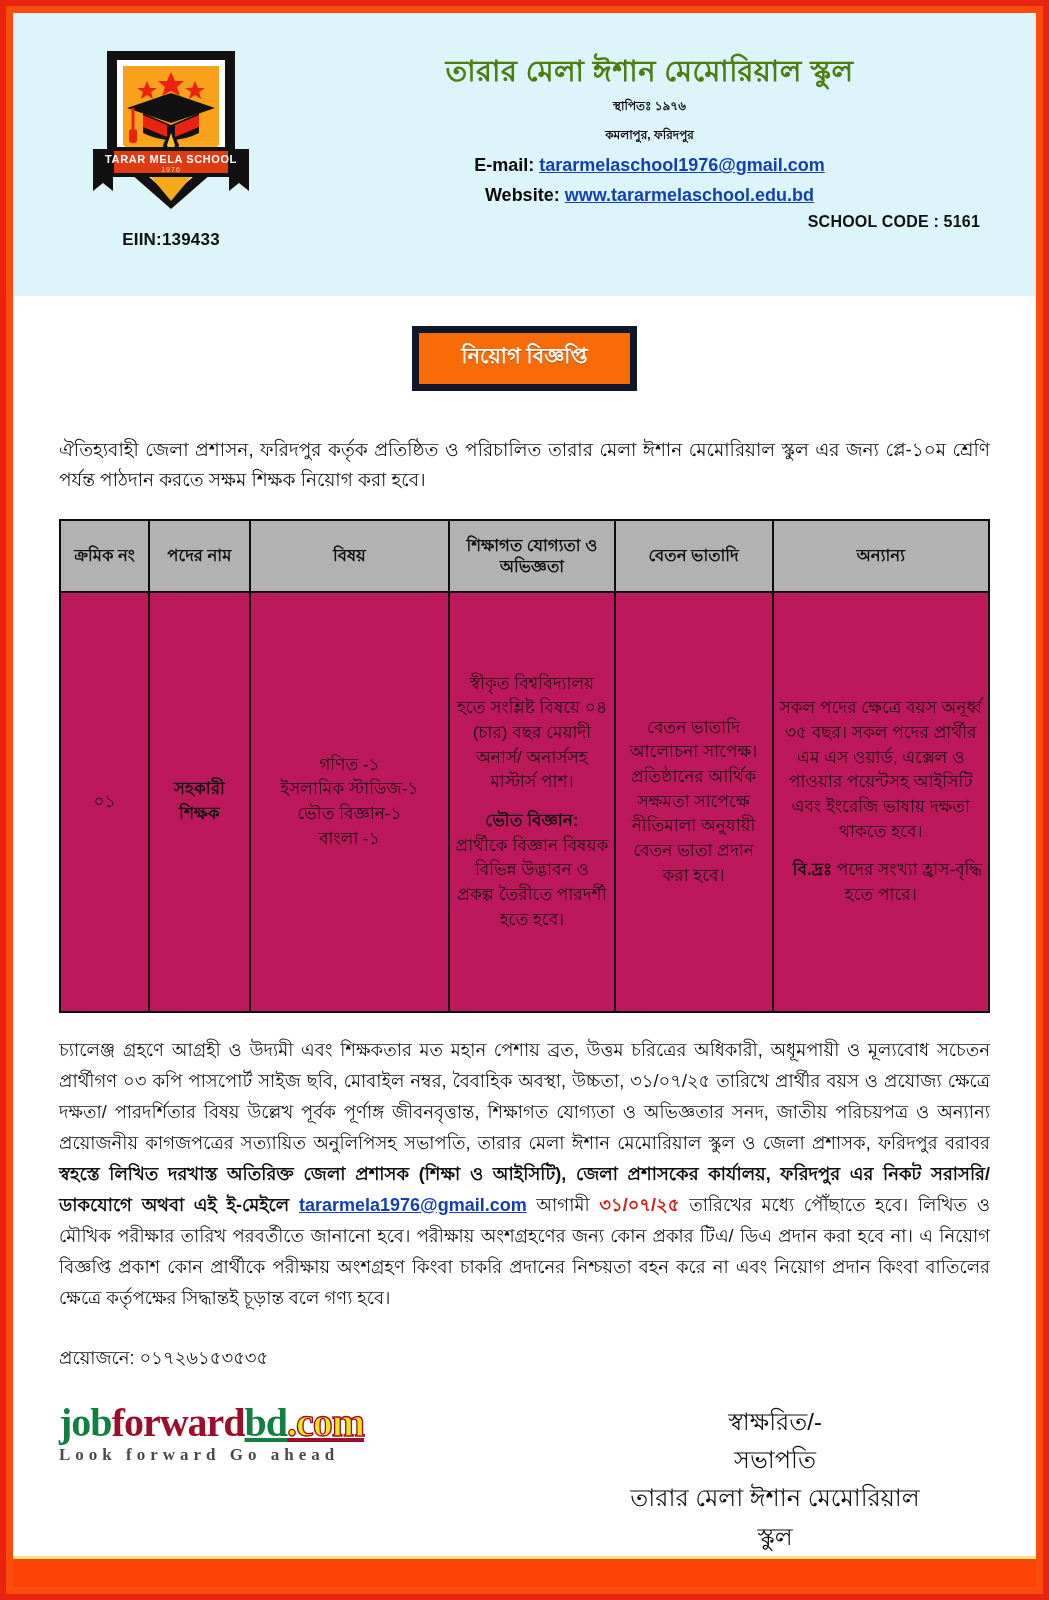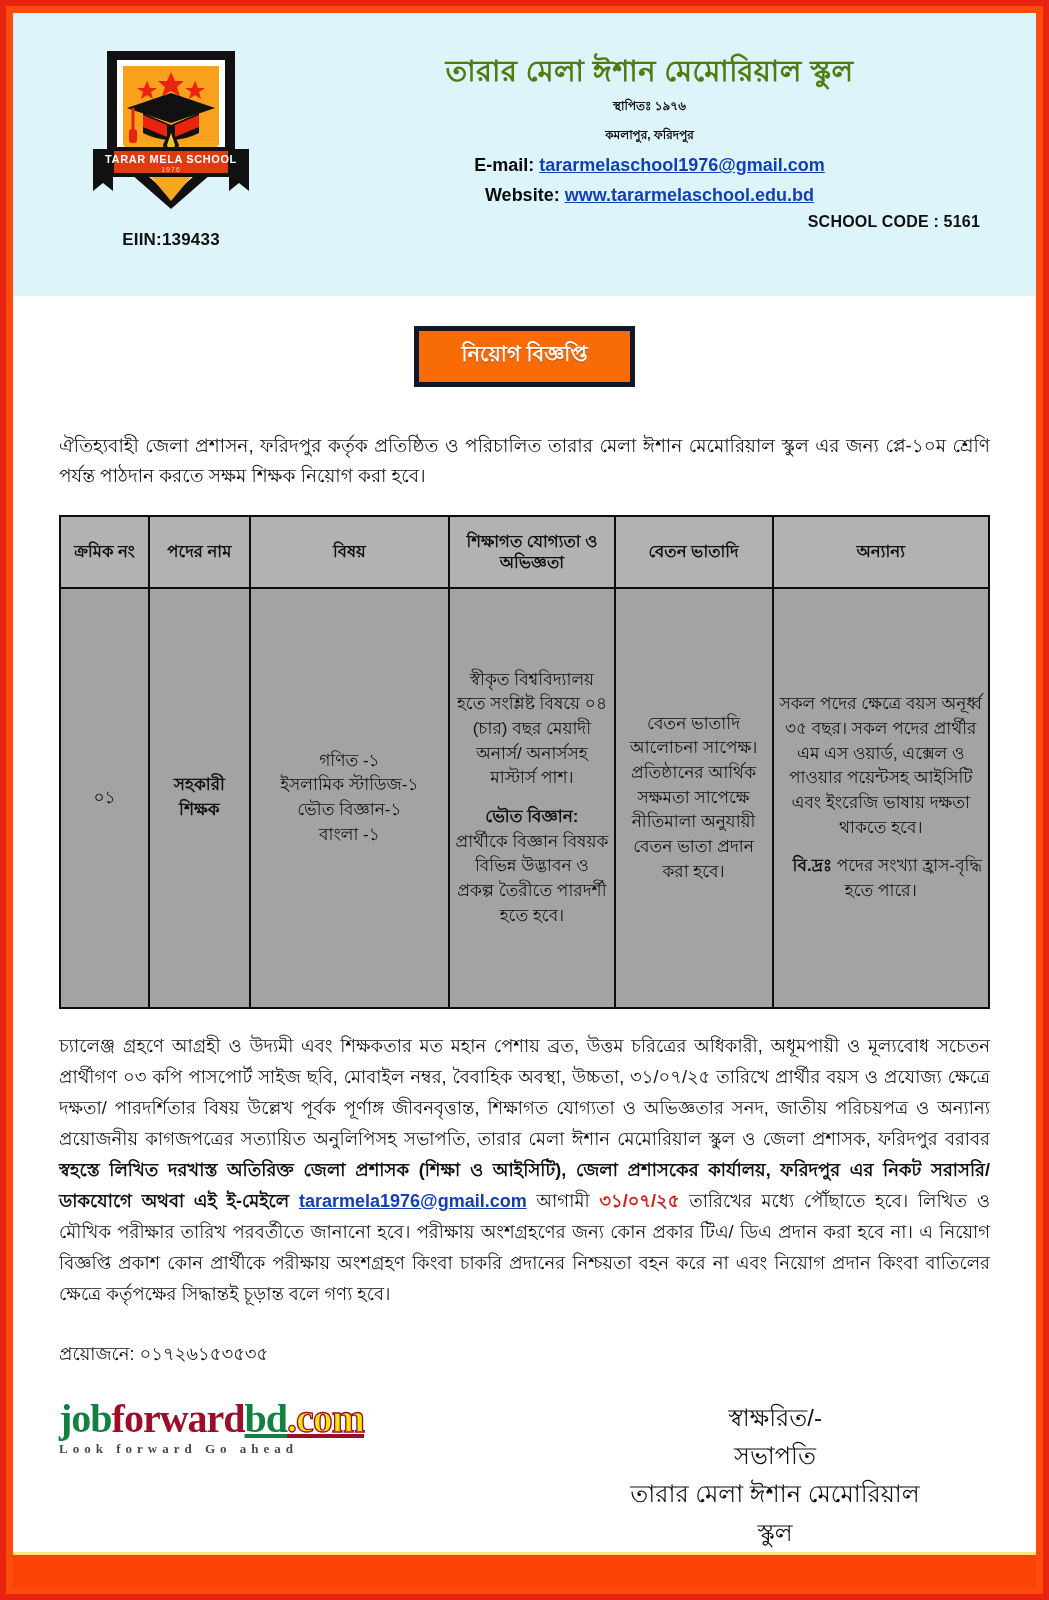--- a/index.html
+++ b/index.html
@@ -114,21 +114,21 @@
     position: relative;
   }
 
   #notice-badge-row {
     text-align: center;
     margin-top: 30px;
   }
   #notice-badge {
     display: inline-block;
     background: #f86b07;
-    border: 5px solid #0f172a;
+    border: 7px solid #0f172a;
     color: #ffffff;
     font-size: 21px;
     font-weight: bold;
     padding: 7px 42px 9px 42px;
     text-shadow: 0 1px 0 #b34a00;
   }
 
   #intro {
     margin-top: 44px;
     font-size: 18.5px;
@@ -154,21 +154,21 @@
   }
   #vacancy-table thead th {
     background: #b2b2b2;
     font-size: 16.5px;
     font-weight: bold;
     height: 72px;
     line-height: 1.3;
     padding: 4px 3px;
   }
   #vacancy-table tbody td {
-    background: #a3a3a3;
+    background: #be185d;
     height: 420px;
     padding: 8px 5px;
     font-size: 17px;
     line-height: 1.45;
   }
   .col-sl    { width: 9.6%; }
   .col-post  { width: 10.8%; }
   .col-subj  { width: 21.5%; }
   .col-qual  { width: 17.8%; }
   .col-sal   { width: 17.0%; }
@@ -229,21 +229,21 @@
     white-space: nowrap;
   }
   .b-job  { color: #128040; }
   .b-match{ color: #9d0d29; }
   .b-bd   { color: #128040; text-decoration: underline; }
   .b-com  { color: #f2e516; text-decoration: underline;
             -webkit-text-stroke: 1.3px #9d0d29; }
   #brand-tagline {
     margin-top: 2px;
     font-family: "Liberation Serif", "DejaVu Serif", serif;
-    font-size: 13px;
+    font-size: 17px;
     font-weight: bold;
     color: #4a4a4a;
     letter-spacing: 5px;
   }
 
   #signature {
     width: 430px;
     text-align: center;
     font-size: 24px;
     line-height: 1.6;

